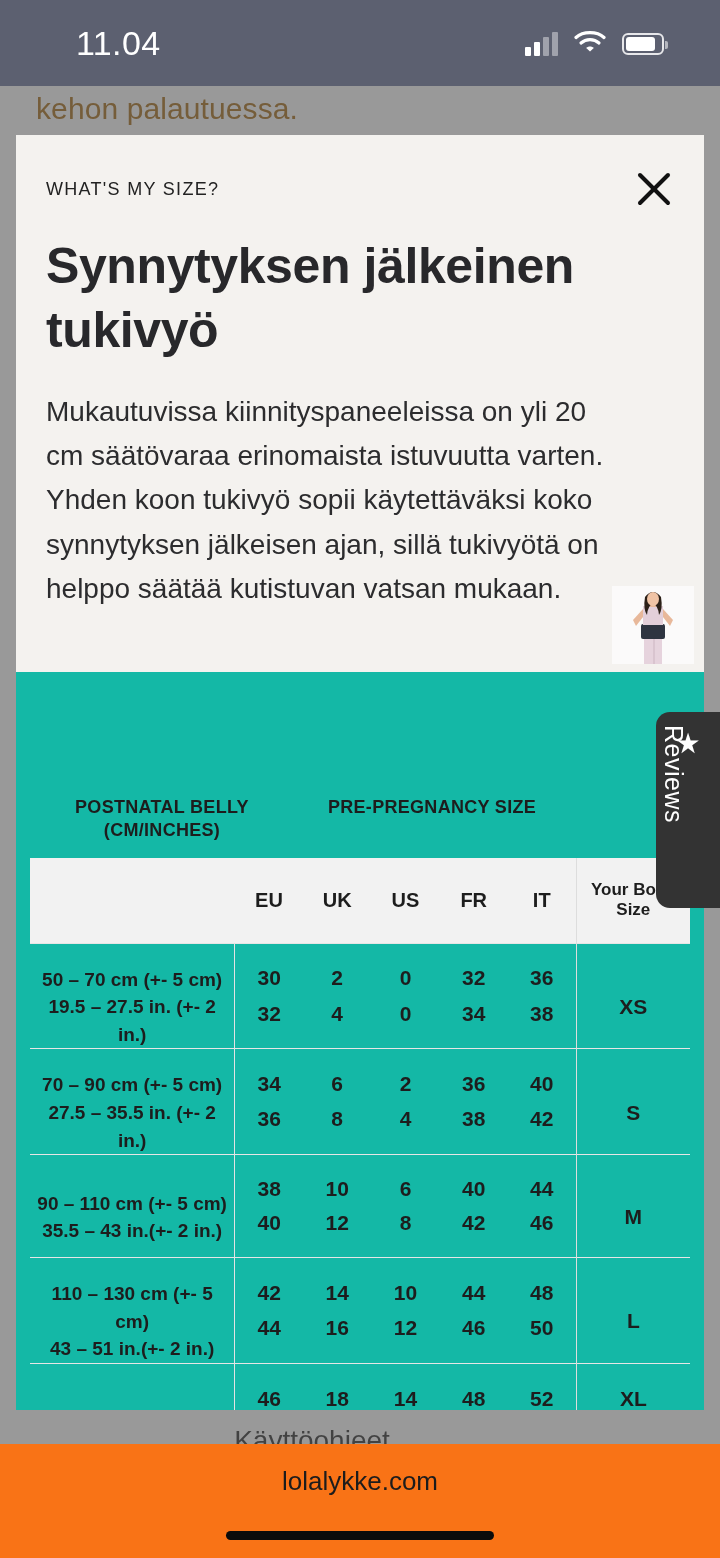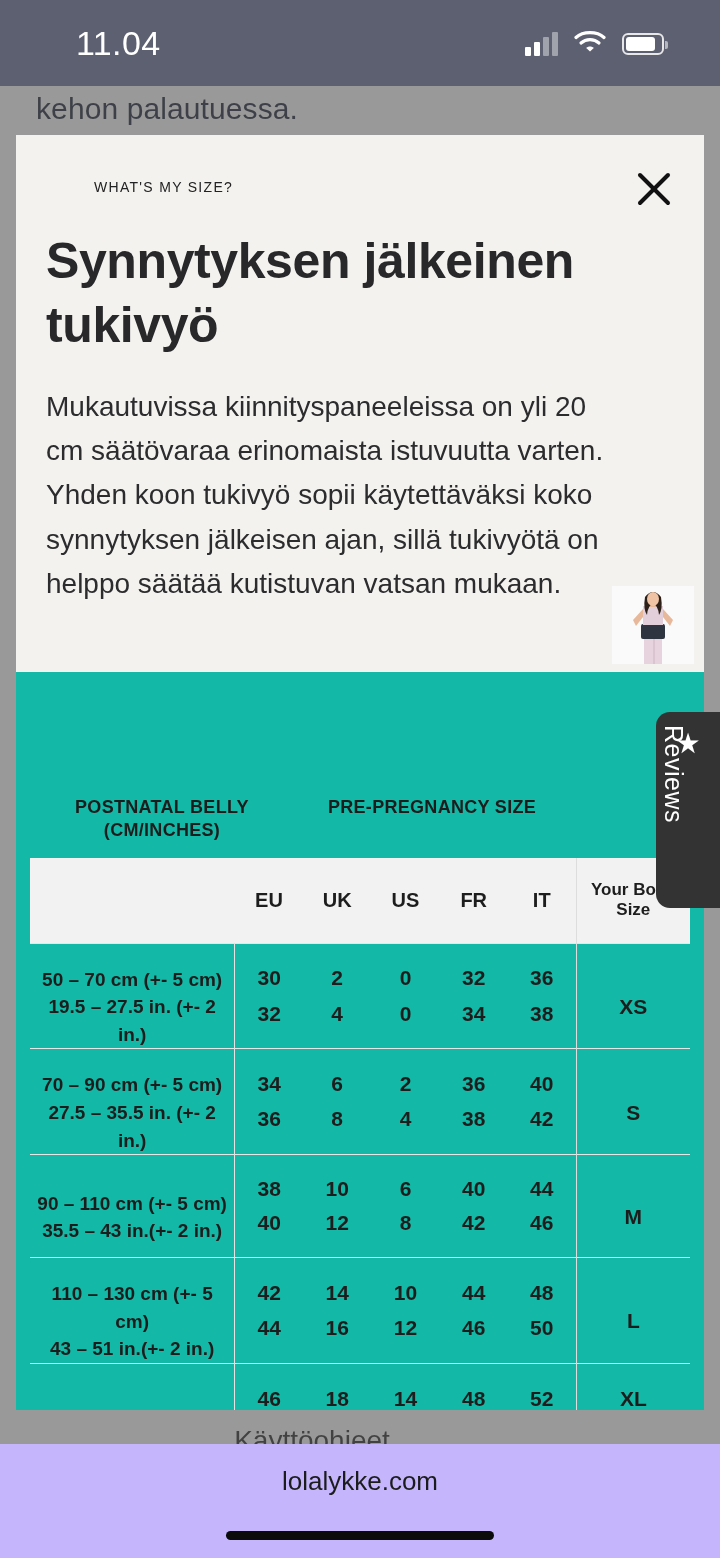--- a/index.html
+++ b/index.html
@@ -23,21 +23,21 @@
   .page-under {
     position: absolute;
     left: 0; top: 86px;
     width: 720px; height: 1472px;
     background: #ffffff;
   }
   .page-under-text {
     position: absolute;
     left: 36px; top: 6px;
     font-size: 30px;
-    color: #0f172a;
+    color: #a16207;
     letter-spacing: .1px;
     white-space: nowrap;
   }
   .page-under-link {
     position: absolute;
     left: 0; top: 1339px;
     width: 624px;
     text-align: center;
     font-size: 28px;
     color: #1c1c1c;
@@ -114,25 +114,24 @@
     overflow: hidden;
   }
 
   .modal-hero {
     position: relative;
     background: #f4f2ef;
     padding: 44px 30px 30px 30px;
     height: 537px;
   }
   .eyebrow {
-    font-size: 14px;
+    font-size: 18px;
     letter-spacing: 1.3px;
     color: #222222;
     font-weight: 400;
-    margin-left: 48px;
   }
   .close-x {
     position: absolute;
     right: 26px; top: 30px;
     width: 48px; height: 48px;
     cursor: pointer;
   }
   .close-x svg { display: block; }
 
   .modal-title {
@@ -251,21 +250,21 @@
     font-size: 25px;
     letter-spacing: .5px;
     white-space: nowrap;
   }
 
   
   .browser-bar {
     position: absolute;
     left: 0; bottom: 0;
     width: 720px; height: 114px;
-    background: #c4b5fd;
+    background: #f97316;
   }
   .browser-url {
     position: absolute;
     left: 0; top: 22px;
     width: 720px;
     text-align: center;
     font-size: 26px;
     color: #1c1c1c;
   }
   .home-indicator {

